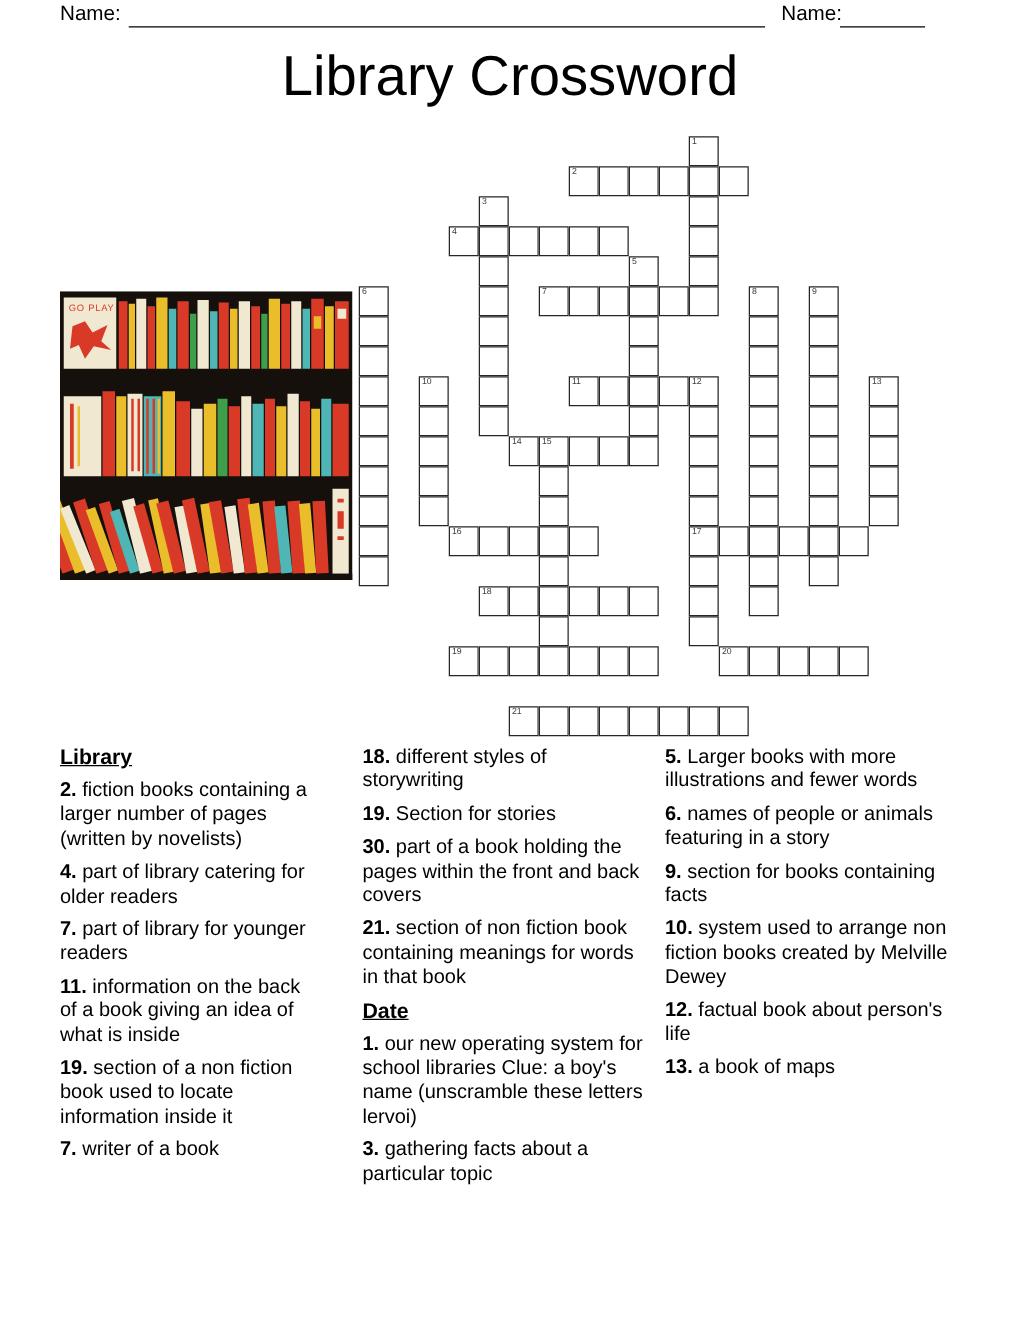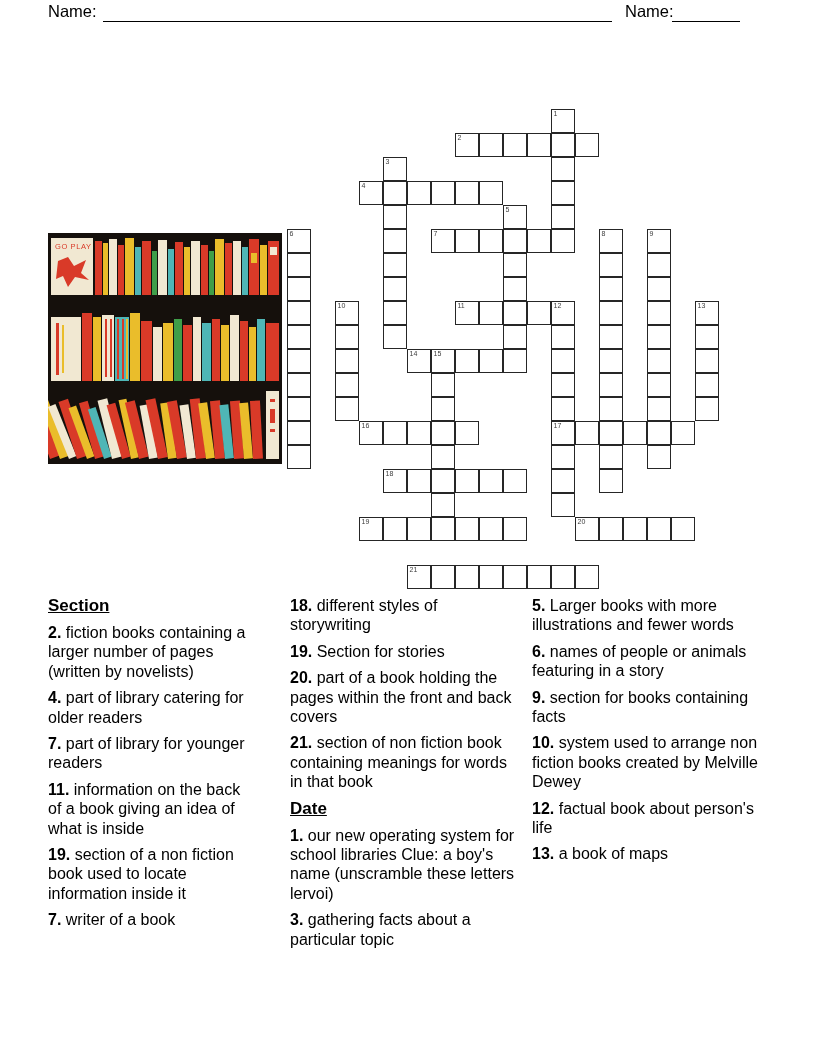--- a/index.html
+++ b/index.html
@@ -40,20 +40,21 @@
 </head>
 <body>
 
 <div class="page">
 
   <span class="hdr-label name-label">Name:</span>
   <div class="hdr-line name-line"></div>
   <span class="hdr-label date-label">Name:</span>
   <div class="hdr-line date-line"></div>
 
+  <div class="page-title">Library Crossword</div>
 
   <svg class="illus" width="234" height="231" viewBox="0 0 234 231" xmlns="http://www.w3.org/2000/svg">
     <rect width="234" height="231" fill="#15100c"></rect>
 
     <g>
       <rect x="3" y="5" width="42" height="57" fill="#f1e8d2"></rect>
       <text x="7" y="16" font-size="7.5" fill="#d93a28" letter-spacing="0.6" font-family="Liberation Sans, sans-serif">GO PLAY</text>
       <path d="M10 28 L20 24 L26 33 L38 27 L33 40 L41 47 L27 44 L20 54 L15 43 L8 46 Z" fill="#d93a28"></path>
       <rect x="47" y="8" width="7" height="54" fill="#d93a28"></rect>
       <rect x="55" y="10" width="5" height="52" fill="#eabd2b"></rect>
@@ -312,32 +313,32 @@
       <div class="cell" style="left: 144px; top: 456px;"></div>
       <div class="cell" style="left: 168px; top: 456px;"></div>
       <div class="cell" style="left: 192px; top: 456px;"></div>
       <div class="cell" style="left: 216px; top: 456px;"></div>
       <div class="cell" style="left: 240px; top: 456px;"></div>
       <div class="cell" style="left: 264px; top: 456px;"></div>
       <div class="cell" style="left: 288px; top: 456px;"></div>
     </div>
 
   <div class="clue-col col1">
-      <div class="clue-heading">Section</div>
+      <div class="clue-heading">Library</div>
       <p class="clue"><b>2. </b>fiction books containing a larger number of pages (written by novelists)</p>
       <p class="clue"><b>4. </b>part of library catering for older readers</p>
       <p class="clue"><b>7. </b>part of library for younger readers</p>
       <p class="clue"><b>11. </b>information on the back of a book giving an idea of what is inside</p>
       <p class="clue"><b>19. </b>section of a non fiction book used to locate information inside it</p>
       <p class="clue"><b>7. </b>writer of a book</p>
     </div>
   <div class="clue-col col2">
       <p class="clue"><b>18. </b>different styles of storywriting</p>
       <p class="clue"><b>19. </b>Section for stories</p>
-      <p class="clue"><b>20. </b>part of a book holding the pages within the front and back covers</p>
+      <p class="clue"><b>30. </b>part of a book holding the pages within the front and back covers</p>
       <p class="clue"><b>21. </b>section of non fiction book containing meanings for words in that book</p>
       <div class="clue-heading">Date</div>
       <p class="clue"><b>1. </b>our new operating system for school libraries Clue: a boy's name (unscramble these letters lervoi)</p>
       <p class="clue"><b>3. </b>gathering facts about a particular topic</p>
     </div>
   <div class="clue-col col3">
       <p class="clue"><b>5. </b>Larger books with more illustrations and fewer words</p>
       <p class="clue"><b>6. </b>names of people or animals featuring in a story</p>
       <p class="clue"><b>9. </b>section for books containing facts</p>
       <p class="clue"><b>10. </b>system used to arrange non fiction books created by Melville Dewey</p>

